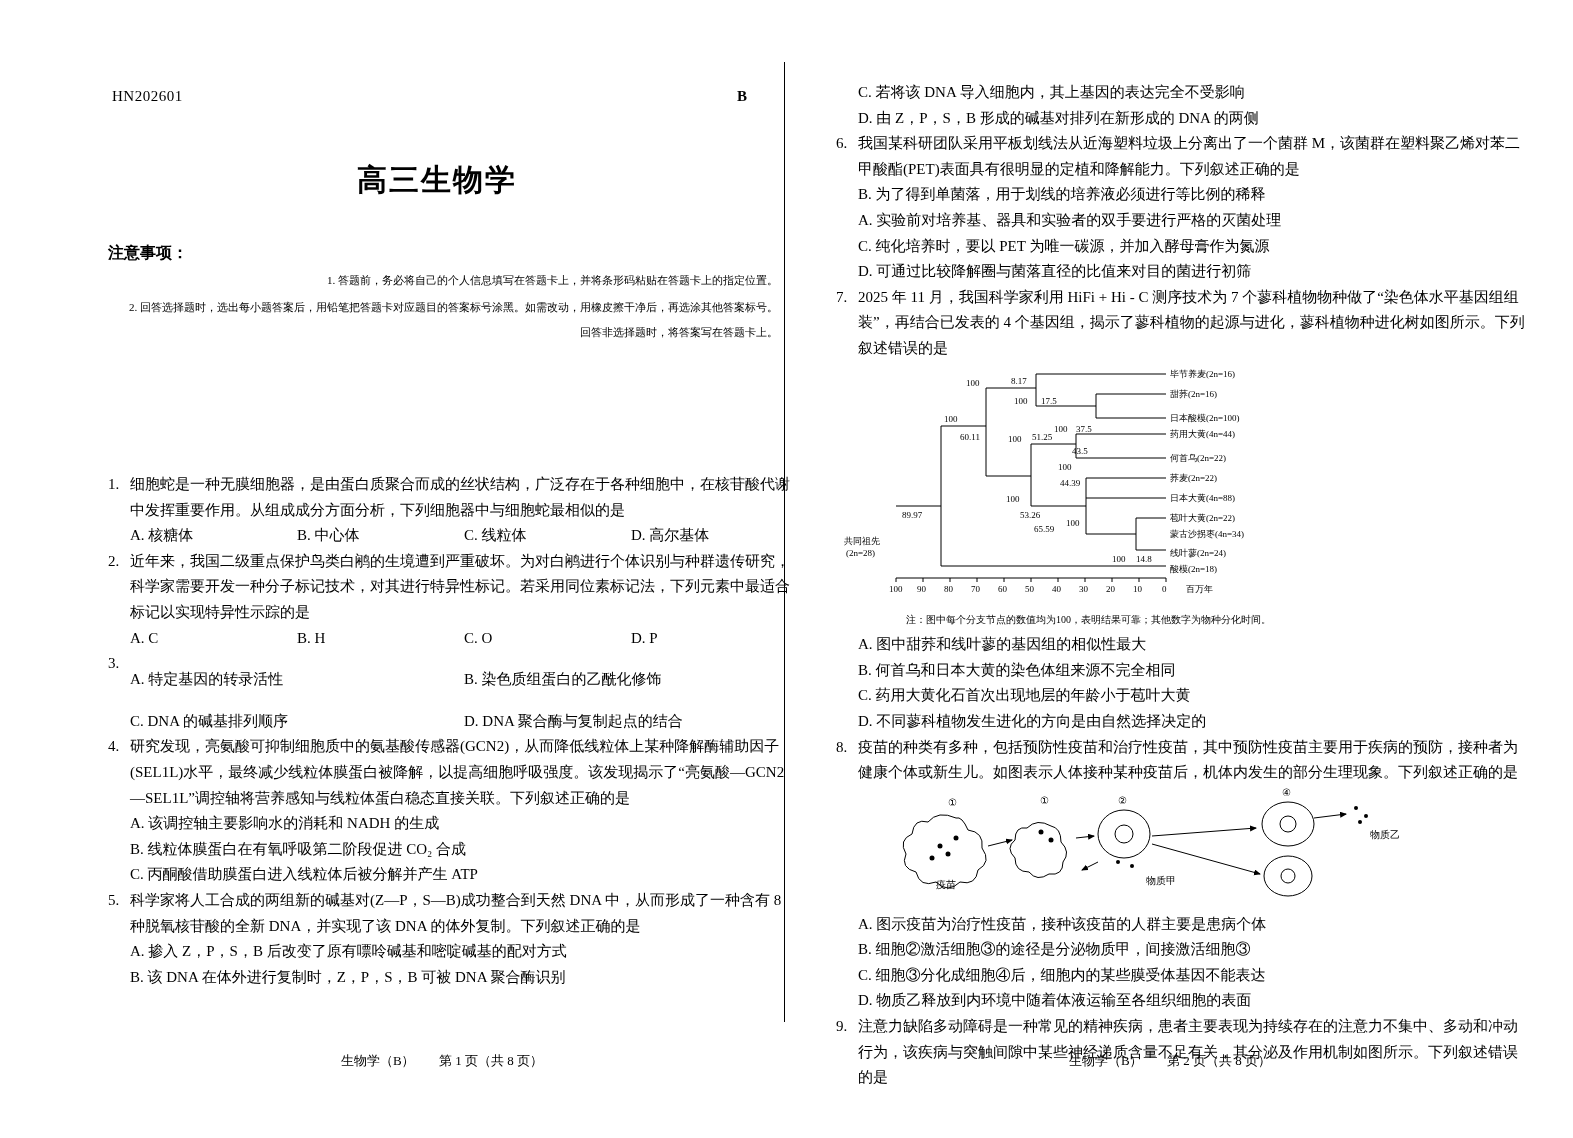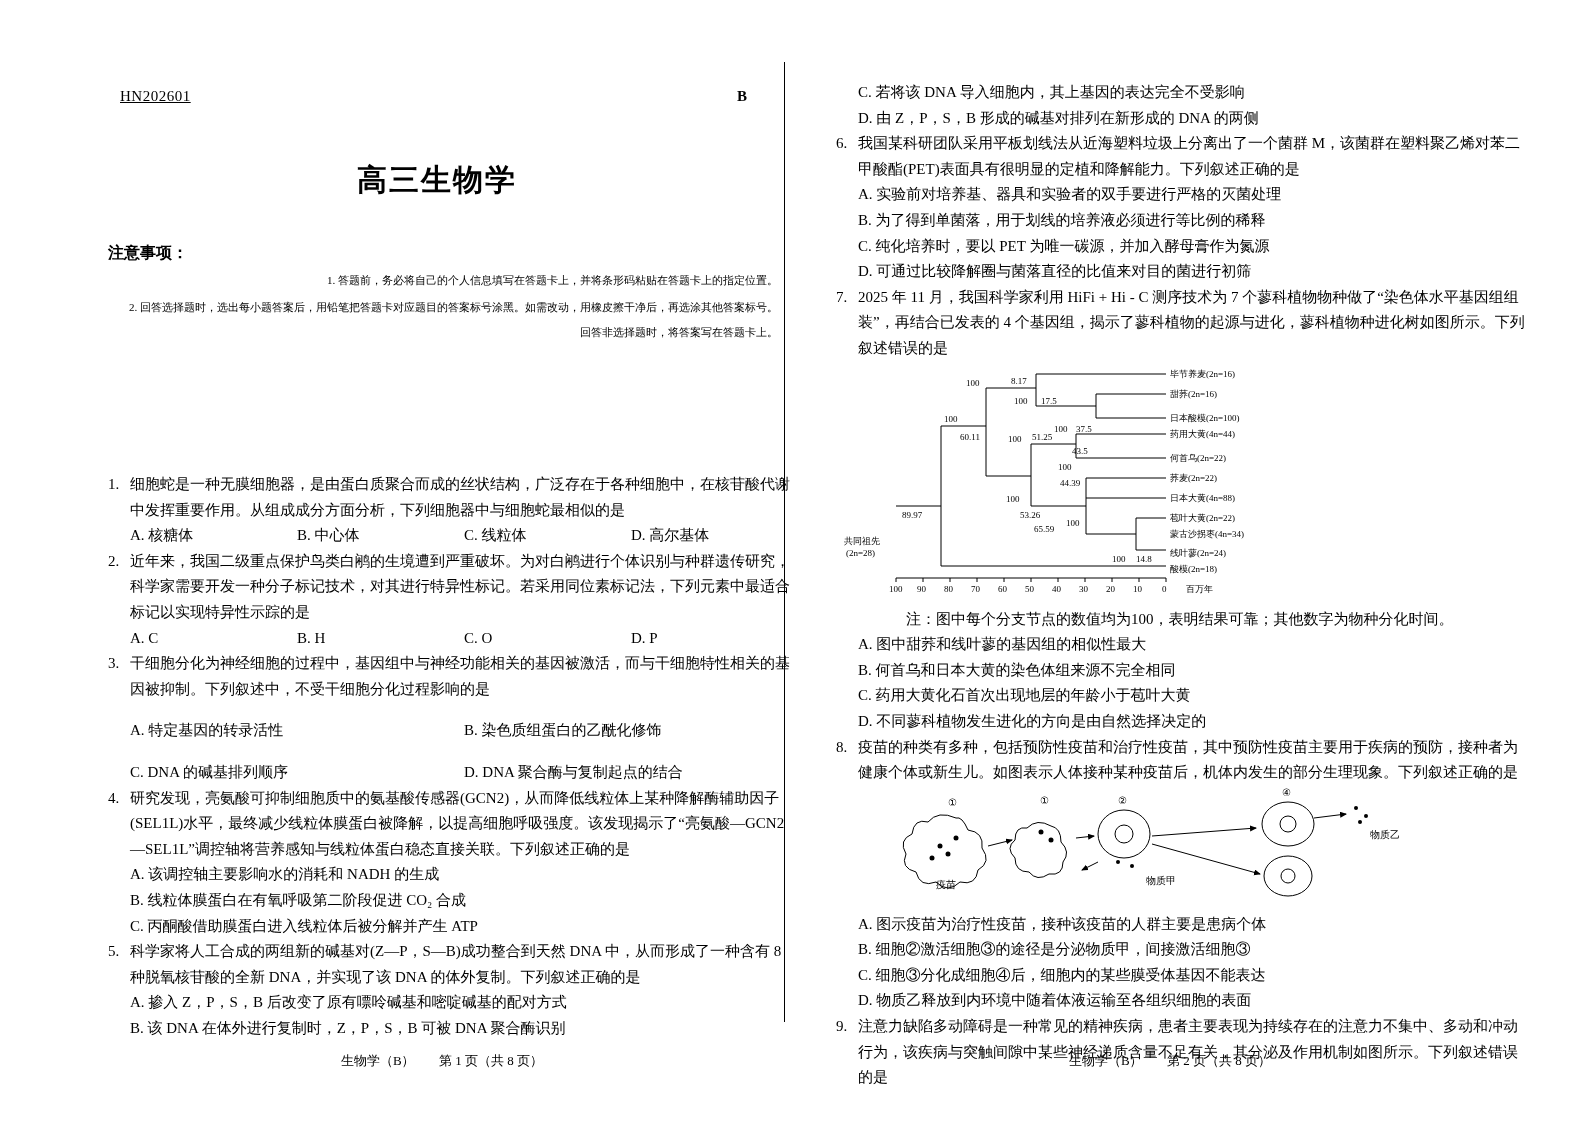--- a/index.html
+++ b/index.html
@@ -33,21 +33,21 @@
     height: 960px;
     background: #000;
   }
 
   .hdr {
     position: absolute;
     top: 88px;
     font-size: 15px;
     letter-spacing: 0.5px;
   }
-  .hdr-code { left: 28px; text-decoration: underline; }
+  .hdr-code { left: 20px; }
   .hdr-b { left: 645px; font-weight: bold; }
 
   .title {
     position: absolute;
     top: 160px;
     left: 265px;
     font-size: 30px;
     font-weight: bold;
     letter-spacing: 2px;
   }
@@ -127,21 +127,21 @@
   
   .fig-tree {
     position: relative;
     margin: 4px 0 2px 0;
     height: 245px;
     width: 690px;
     font-size: 10px;
   }
   .fig-tree svg { position: absolute; left: 0; top: 0; }
   .fig-note {
-    font-size: 15px;
+    font-size: 10px;
     padding-left: 70px;
     margin-top: -6px;
   }
 
   .fig-immune {
     position: relative;
     height: 120px;
     width: 690px;
     margin: 2px 0 4px 0;
     font-size: 10px;
@@ -193,21 +193,20 @@
           <span>A. C</span>
           <span>B. H</span>
           <span>C. O</span>
           <span>D. P</span>
         </div>
       </div>
 
       <div class="q">
         <div class="q-stem">
           <span class="num">3.</span>
-          <span>干细胞分化为神经细胞的过程中，基因组中与神经功能相关的基因被激活，而与干细胞特性相关的基因被抑制。下列叙述中，不受干细胞分化过程影响的是</span>
         </div>
         <div class="opt-row w2">
           <span>A. 特定基因的转录活性</span>
           <span>B. 染色质组蛋白的乙酰化修饰</span>
         </div>
         <div class="opt-row w2">
           <span>C. DNA 的碱基排列顺序</span>
           <span>D. DNA 聚合酶与复制起点的结合</span>
         </div>
       </div>
@@ -246,22 +245,22 @@
       <div class="q">
         <div class="opt-line">C. 若将该 DNA 导入细胞内，其上基因的表达完全不受影响</div>
         <div class="opt-line">D. 由 Z，P，S，B 形成的碱基对排列在新形成的 DNA 的两侧</div>
       </div>
 
       <div class="q">
         <div class="q-stem">
           <span class="num">6.</span>
           <span>我国某科研团队采用平板划线法从近海塑料垃圾上分离出了一个菌群 M，该菌群在塑料聚乙烯对苯二甲酸酯(PET)表面具有很明显的定植和降解能力。下列叙述正确的是</span>
         </div>
+        <div class="opt-line">B. 为了得到单菌落，用于划线的培养液必须进行等比例的稀释</div>
         <div class="opt-line">A. 实验前对培养基、器具和实验者的双手要进行严格的灭菌处理</div>
-        <div class="opt-line">B. 为了得到单菌落，用于划线的培养液必须进行等比例的稀释</div>
         <div class="opt-line">C. 纯化培养时，要以 PET 为唯一碳源，并加入酵母膏作为氮源</div>
         <div class="opt-line">D. 可通过比较降解圈与菌落直径的比值来对目的菌进行初筛</div>
       </div>
 
       <div class="q">
         <div class="q-stem">
           <span class="num">7.</span>
           <span>2025 年 11 月，我国科学家利用 HiFi + Hi - C 测序技术为 7 个蓼科植物物种做了“染色体水平基因组组装”，再结合已发表的 4 个基因组，揭示了蓼科植物的起源与进化，蓼科植物种进化树如图所示。下列叙述错误的是</span>
         </div>
 

